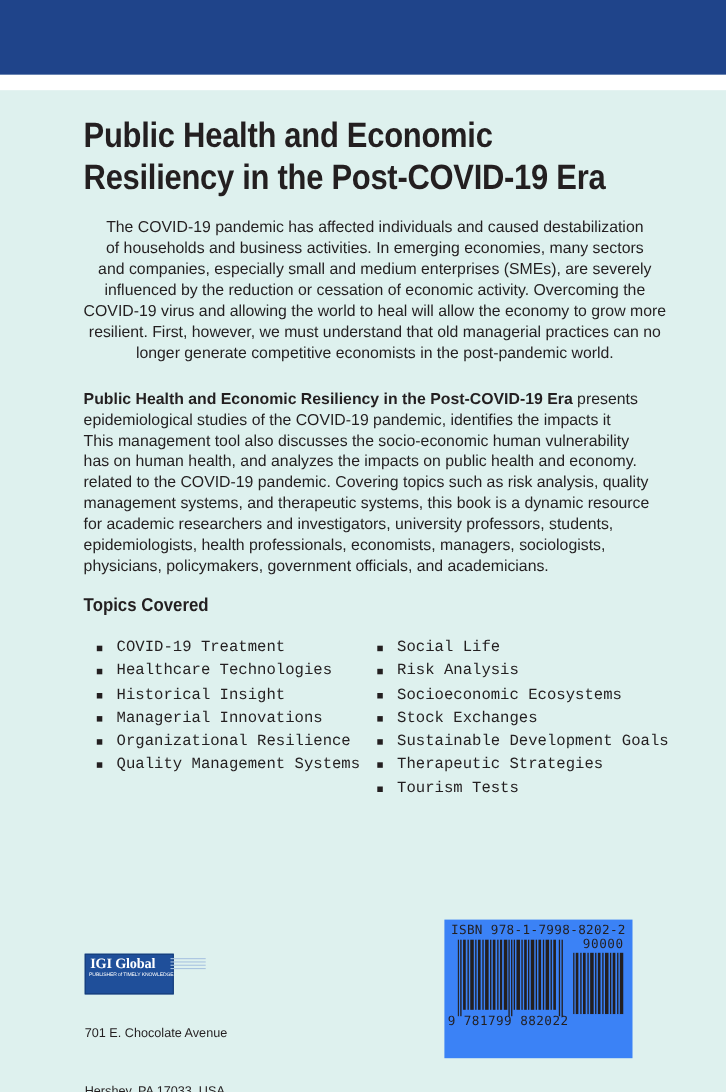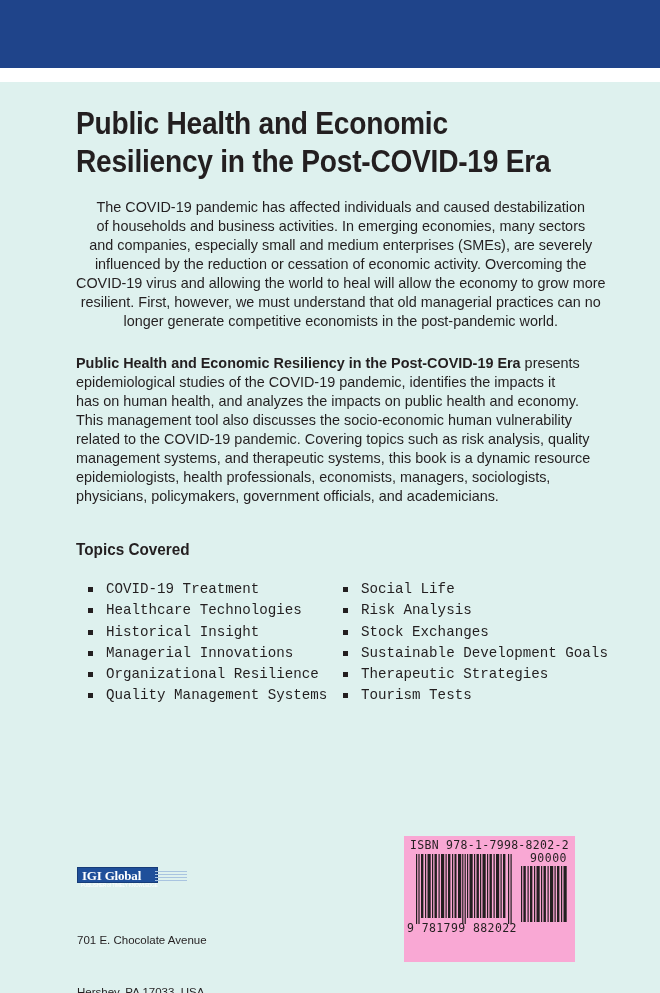--- a/index.html
+++ b/index.html
@@ -41,21 +41,21 @@
   .topic-list.col2 { left: 331px; }
   .topic-list li {
     position: relative; height: 21.3px; line-height: 21.3px;
     font-size: 14.2px; padding-left: 19px; white-space: nowrap;
   }
   .bullet {
     position: absolute; left: 1px; top: 8px; width: 5px; height: 5px; background: #231f20;
   }
 
   .logo {
-    position: absolute; left: 77px; top: 867px; width: 81px; height: 16px;
+    position: absolute; left: 77px; top: 867px; width: 81px; height: 37px;
     background: #1f4f9a; border: 1px solid #163c78; box-sizing: border-box;
   }
   .logo-name {
     position: absolute; left: 4px; top: 1px;
     font-family: "Liberation Serif", serif; font-weight: bold; font-size: 13px; line-height: 14px;
     color: #ffffff; letter-spacing: -0.2px; white-space: nowrap;
   }
   .logo-tag {
     position: absolute; left: 3px; top: 15px;
     font-size: 4.6px; line-height: 6px; color: #ffffff; white-space: nowrap; letter-spacing: -0.1px;
@@ -64,21 +64,21 @@
   .logo-lines i { display: block; height: 1px; margin-bottom: 2px; background: #a9c4e0; }
 
   .address {
     position: absolute; left: 77px; top: 896px; margin: 0;
     font-size: 11.5px; line-height: 16px; color: #231f20; white-space: nowrap;
   }
   .address span { display: block; margin-top: 36px; }
 
   .barcode-box {
     position: absolute; left: 404px; top: 836px; width: 171px; height: 126px;
-    background: #f9a8d4;
+    background: #3b82f6;
     text-decoration: underline;
   }
   .isbn-text {
     position: absolute; left: 6px; top: 3px;
     font-family: "DejaVu Sans Mono", monospace; font-size: 11.5px; line-height: 13px;
     color: #231f20; letter-spacing: 0.3px; white-space: nowrap;
   }
   .addon-digits {
     position: absolute; right: 8px; top: 16px;
     font-family: "DejaVu Sans Mono", monospace; font-size: 11.5px; line-height: 13px;
@@ -109,42 +109,44 @@
   <span class="line">and companies, especially small and medium enterprises (SMEs), are severely</span>
   <span class="line">influenced by the reduction or cessation of economic activity. Overcoming the</span>
   <span class="line">COVID-19 virus and allowing the world to heal will allow the economy to grow more</span>
   <span class="line">resilient. First, however, we must understand that old managerial practices can no</span>
   <span class="line">longer generate competitive economists in the post-pandemic world.</span>
 </p>
 
 <p class="para para2">
   <span class="line"><b>Public Health and Economic Resiliency in the Post-COVID-19 Era</b><span> presents</span></span>
   <span class="line">epidemiological studies of the COVID-19 pandemic, identifies the impacts it</span>
+  <span class="line">This management tool also discusses the socio-economic human vulnerability</span>
   <span class="line">has on human health, and analyzes the impacts on public health and economy.</span>
-  <span class="line">This management tool also discusses the socio-economic human vulnerability</span>
   <span class="line">related to the COVID-19 pandemic. Covering topics such as risk analysis, quality</span>
   <span class="line">management systems, and therapeutic systems, this book is a dynamic resource</span>
+  <span class="line">for academic researchers and investigators, university professors, students,</span>
   <span class="line">epidemiologists, health professionals, economists, managers, sociologists,</span>
   <span class="line">physicians, policymakers, government officials, and academicians.</span>
 </p>
 
 <h2 class="topics-heading">Topics Covered</h2>
 
 <ul class="topic-list col1">
   <li><i class="bullet"></i><span>COVID-19 Treatment</span></li>
   <li><i class="bullet"></i><span>Healthcare Technologies</span></li>
   <li><i class="bullet"></i><span>Historical Insight</span></li>
   <li><i class="bullet"></i><span>Managerial Innovations</span></li>
   <li><i class="bullet"></i><span>Organizational Resilience</span></li>
   <li><i class="bullet"></i><span>Quality Management Systems</span></li>
 </ul>
 
 <ul class="topic-list col2">
   <li><i class="bullet"></i><span>Social Life</span></li>
   <li><i class="bullet"></i><span>Risk Analysis</span></li>
+  <li><i class="bullet"></i><span>Socioeconomic Ecosystems</span></li>
   <li><i class="bullet"></i><span>Stock Exchanges</span></li>
   <li><i class="bullet"></i><span>Sustainable Development Goals</span></li>
   <li><i class="bullet"></i><span>Therapeutic Strategies</span></li>
   <li><i class="bullet"></i><span>Tourism Tests</span></li>
 </ul>
 
 <div class="logo">
   <span class="logo-name">IGI Global</span>
   <span class="logo-tag">PUBLISHER of TIMELY KNOWLEDGE</span>
 </div>

